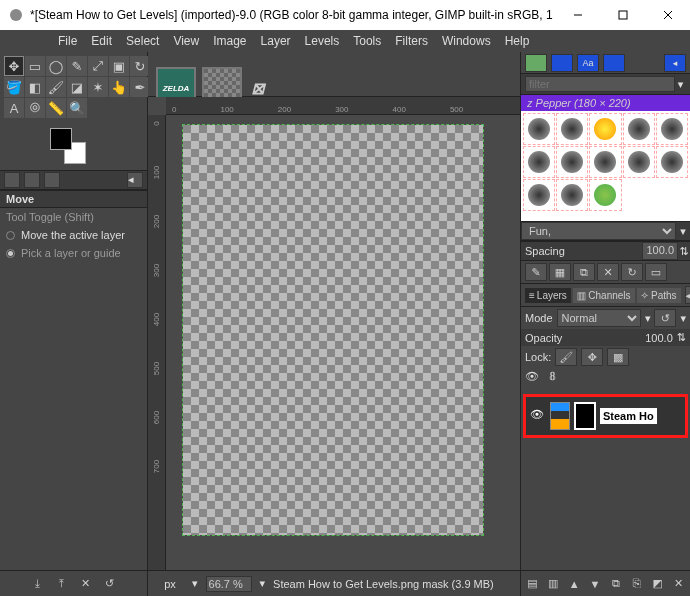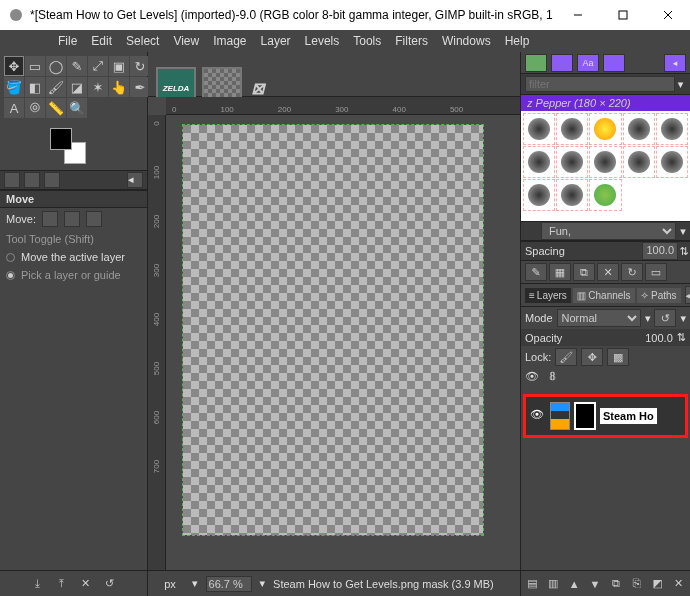--- a/index.html
+++ b/index.html
@@ -47,31 +47,31 @@
   .thumb.x { width: 20px; background:none; border:none; color:#ccc; font-size:16px; }
 
   .rulerspace { flex:1; position: relative; overflow: hidden; background: #494949;}
   .ruler-h { position:absolute; top:0; left:18px; right:0; height:18px; background:#3b3b3b; border-bottom:1px solid #222; color:#999; font-size:8px; display:flex; align-items:flex-end; gap: 40px; padding-left:6px;}
   .ruler-v { position:absolute; top:18px; left:0; width:18px; bottom:0; background:#3b3b3b; border-right:1px solid #222; color:#999; font-size:8px; display:flex; flex-direction:column; align-items:center; gap: 40px; padding-top:4px;}
   .ruler-v span { transform: rotate(-90deg); }
   .canvas { position:absolute; top:28px; left:35px; width:300px; height:410px; background: repeating-conic-gradient(#bbb 0 25%, #888 0 50%) 0 0/16px 16px; outline: 1px dashed #4fb54f; }
 
   
   .panel-tabs { height: 22px; display:flex; gap:4px; align-items:center; padding:0 4px; border-bottom:1px solid #222;}
-  .ptab { width: 22px; height: 18px; background:#8b5cf6; display:flex; align-items:center; justify-content:center; font-size:9px; border:1px solid #333;}
+  .ptab { width: 22px; height: 18px; background:#1d4ed8; display:flex; align-items:center; justify-content:center; font-size:9px; border:1px solid #333;}
   .filterrow { padding: 2px 4px; display:flex; align-items:center; background:#3b3b3b; border-bottom:1px solid #222;}
   .filterrow input { flex:1; background:#555; border:1px solid #333; color:#ccc; font-size:11px; padding:1px 3px; }
   .brushcap { padding: 2px 6px; color:#ccc; font-style: italic; background:#6d28d9;}
   .brushgrid { height: 110px; background:#fff; display:grid; grid-template-columns: repeat(5, 1fr); grid-auto-rows: 32px; gap:1px; padding:2px; }
   .brushcell { background:#fff; border:1px dashed #faa; display:flex; align-items:center; justify-content:center; }
   .brushcell .bd { width:22px; height:22px; border-radius:50%; background: radial-gradient(#333, #aaa); }
   .brushcell.sun .bd { background: radial-gradient(#ffeb3b, #ff9800); }
   .brushcell.green .bd { background: radial-gradient(#8bc34a, #4caf50); }
   .selrow { display:flex; align-items:center; background:#3b3b3b; border-top:1px solid #222; border-bottom:1px solid #222;}
-  .selrow select, .selrow .val { background:#555; color:#ccc; border:1px solid #333; font-size:11px; padding:1px 3px; height: 18px; margin-left: 20px;}
+  .selrow select, .selrow .val { background:#555; color:#ccc; border:1px solid #333; font-size:11px; padding:1px 3px; height: 18px;}
   .panelbtns { display:flex; gap:2px; padding:2px 4px; border-bottom:1px solid #222;}
   .pbtn { width:22px; height:18px; background:#555; border:1px solid #333; display:flex; align-items:center; justify-content:center; font-size:11px; color:#ccc;}
 
   .lcp { padding:2px 4px; display:flex; gap:2px; border-bottom:1px solid #222; align-items:center;}
   .lcp .ltab { padding:2px 4px; background:#555; color:#ccc; font-size:10px; display:flex; align-items:center; gap:2px; }
   .lcp .ltab.active { background:#2a2a2a; }
   .row2 { display:flex; align-items:center; padding:2px 4px; gap:4px; }
   .row2 select { flex:1; background:#555; color:#ccc; border:1px solid #333; font-size:11px; height:18px;}
 
   .layerlist { flex:1; background:#454545; position:relative; padding-top:22px; }
@@ -160,26 +160,20 @@
       <div class="swatch-fg"></div>
     </div>
     <div class="dock-tabs">
       <div class="mini"></div>
       <div class="mini"></div>
       <div class="mini"></div>
       <div class="spacer"></div>
       <div class="mini">◂</div>
     </div>
     <div class="opt-header">Move</div>
-    <div class="opt-row">
-      <span>Move:</span>
-      <div class="mini"></div>
-      <div class="mini"></div>
-      <div class="mini"></div>
-    </div>
     <div class="opt-row sub">Tool Toggle  (Shift)</div>
     <div class="opt-row">
       <div class="radio"></div>
       <span>Move the active layer</span>
     </div>
     <div class="opt-row">
       <div class="radio sel"></div>
       <span class="sub">Pick a layer or guide</span>
     </div>
   </div>

